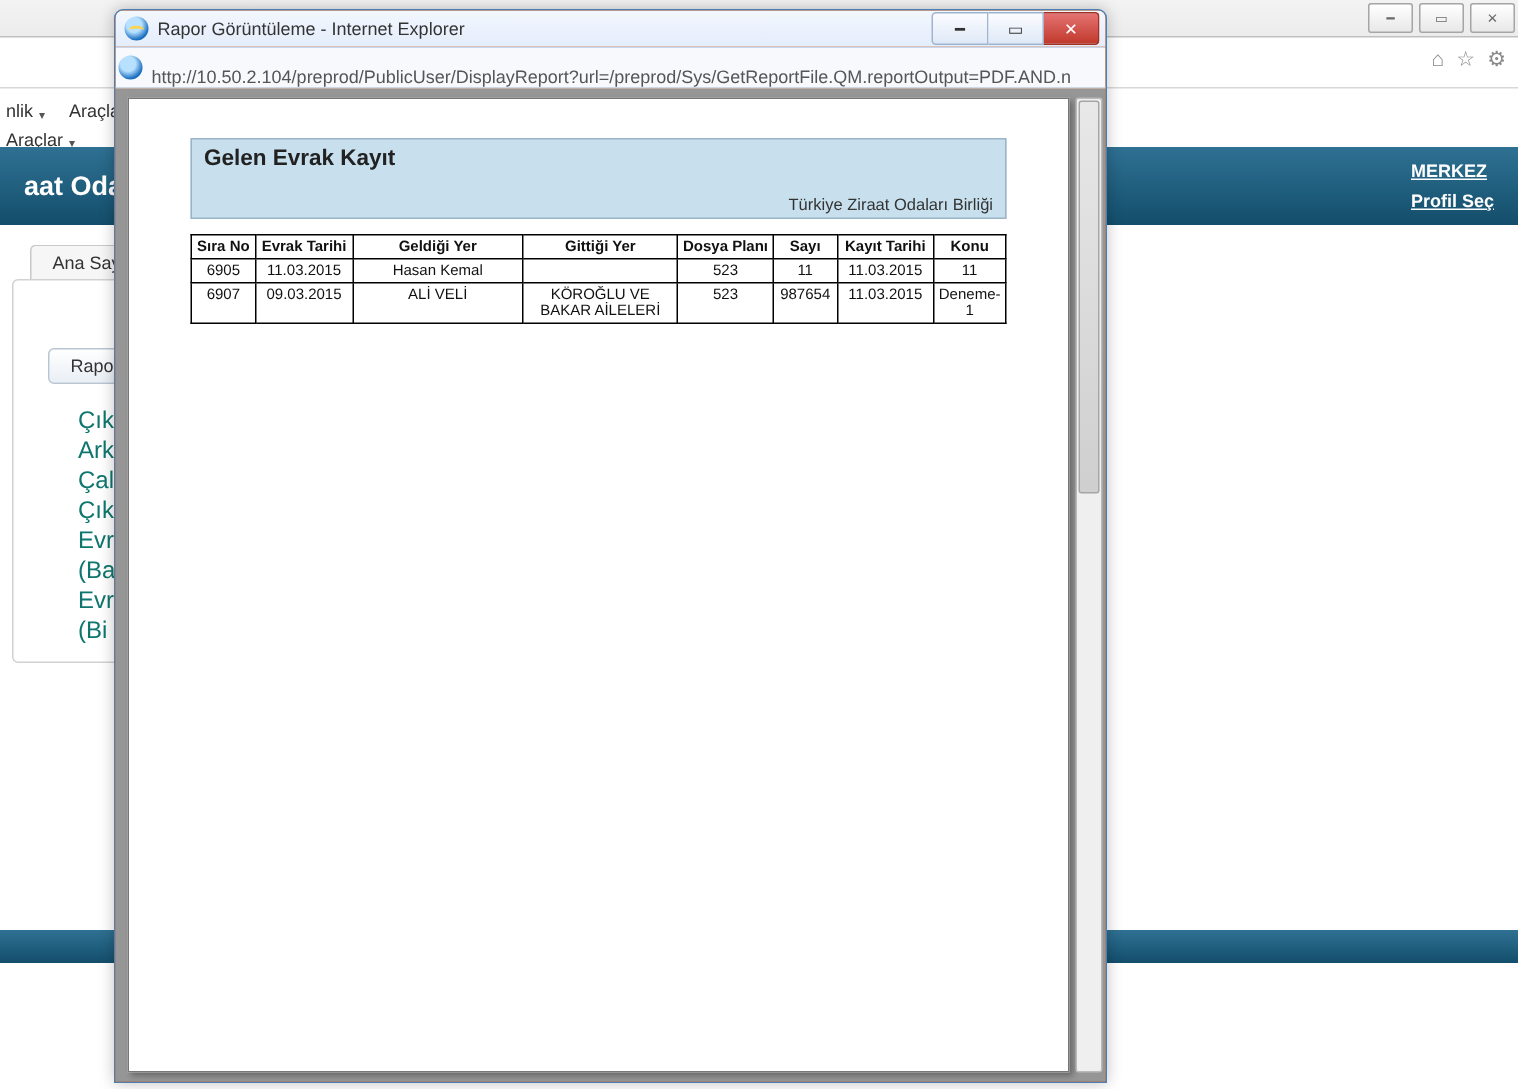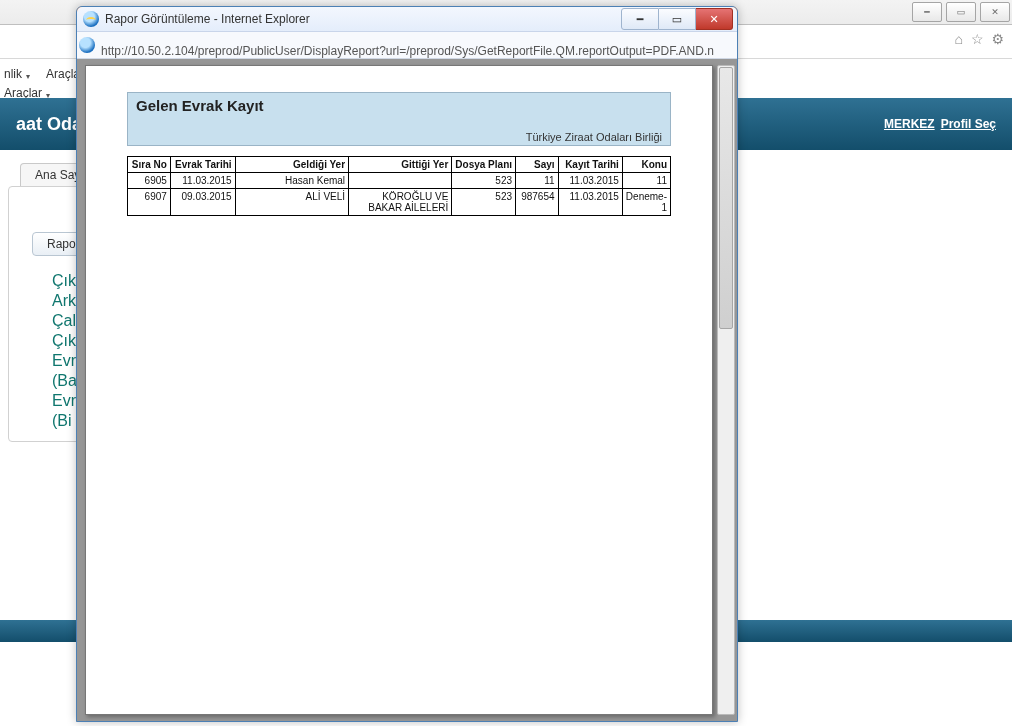--- a/index.html
+++ b/index.html
@@ -6,21 +6,21 @@
   
   .bg-topstrip{position:absolute;left:0;top:0;right:0;height:24px;background:linear-gradient(#f3f3f3,#ececec);border-bottom:1px solid #bfbfbf}
   .bg-topstrip .outer-btns{position:absolute;right:2px;top:2px;display:flex;gap:4px}
   .outer-winbtn{width:28px;height:18px;border:1px solid #a5a5a5;border-radius:2px;display:flex;align-items:center;justify-content:center;background:linear-gradient(#fff,#e8e8e8);color:#6b6b6b;font-size:9px}
   .bg-iconrow{position:absolute;right:8px;top:28px;height:22px;display:flex;gap:8px;align-items:center;color:#8a8a8a}
   .bg-iconrow span{font-size:14px}
   .bg-menubar{position:absolute;left:0;top:58px;right:0;height:30px;border-top:1px solid #d8d8d8;border-bottom:1px solid #d8d8d8;display:flex;align-items:center;padding-left:4px;gap:16px;color:#333;font-size:12px;background:#fff}
   .bg-menubar .menuitem{display:flex;align-items:flex-end;gap:4px}
   .chev{font-size:8px;color:#555}
   .bg-bluebar{position:absolute;left:0;top:98px;right:0;height:52px;background:linear-gradient(#2f7193,#134e6b);color:#fff;display:flex;align-items:center;padding:0 16px;font-size:18px;font-weight:600;justify-content:space-between}
-  .bg-bluebar .rightlinks{display:flex;flex-direction:row;align-items:flex-start;font-size:12px;font-weight:600;gap:6px}
+  .bg-bluebar .rightlinks{display:flex;flex-direction:column;align-items:flex-start;font-size:12px;font-weight:600;gap:6px}
   .bg-bluebar .rightlinks span{text-decoration:underline}
   .bg-content{position:absolute;left:8px;top:186px;width:720px;height:254px;border:1px solid #d1d1d1;border-radius:4px;background:#fff}
   .bg-tabbar{position:absolute;left:8px;top:160px;height:26px;display:flex;align-items:flex-end}
   .bg-tab{padding:4px 14px;border:1px solid #c9c9c9;border-bottom:none;border-radius:4px 4px 0 0;background:#f6f6f6;font-size:12px;color:#333;margin-left:12px}
   .bg-raporbtn{position:absolute;left:32px;top:232px;padding:4px 14px;border:1px solid #b9c6d2;border-radius:4px;background:linear-gradient(#fff,#e9eff5);font-size:12px;color:#333}
   .bg-leftlist{position:absolute;left:52px;top:271px;font-size:16px;color:#0f766e;line-height:20px}
   .bg-bluebar2{position:absolute;left:0;top:620px;right:0;height:22px;background:linear-gradient(#2f7193,#134e6b)}
   
   .iewin{position:absolute;left:76px;top:6px;width:660px;height:714px;border:1px solid #4c80b5;border-radius:6px 6px 0 0;box-shadow:0 0 10px rgba(0,0,0,.25);background:#f97316;display:flex;flex-direction:column;overflow:hidden}
   .titlebar{height:24px;background:linear-gradient(#f3f7fe,#e4edfb);display:flex;align-items:center;padding:0 4px 0 6px;color:#333;font-size:12px;gap:6px;border-bottom:1px solid #c9d5ea}
@@ -38,21 +38,21 @@
   .addr input::selection{background:#cde}
   .paper{flex:1;position:relative;background:#969696}
   .page{position:absolute;left:8px;right:24px;top:6px;bottom:6px;background:#fff;border:1px solid #777;box-shadow:2px 2px 4px rgba(0,0,0,.3);padding:26px 41px;box-sizing:border-box}
   .vscroll{position:absolute;right:2px;top:6px;bottom:6px;width:16px;background:#efefef;border:1px solid #b9b9b9;border-radius:2px}
   .vscroll .thumb{position:absolute;left:1px;right:1px;top:1px;height:260px;background:linear-gradient(#e8e8e8,#cfcfcf);border:1px solid #a6a6a6;border-radius:2px}
   
   .rpt-headbox{background:#c8e0ee;border:1px solid #9ab4c6;padding:4px 6px 2px 8px;position:relative;height:46px}
   .rpt-title{font-size:15px;font-weight:700;color:#222}
   .rpt-sub{position:absolute;right:8px;bottom:2px;font-size:11px;color:#333}
   table.rpt{border-collapse:collapse;width:100%;margin-top:10px;font-size:10px;color:#111}
-  table.rpt th,table.rpt td{border:1px solid #000;padding:2px 3px;text-align:right;vertical-align:top;line-height:11px}
+  table.rpt th,table.rpt td{border:1px solid #000;padding:2px 3px;text-align:center;vertical-align:top;line-height:11px}
   table.rpt th{font-weight:700;background:#fff;white-space:nowrap}
   .col-sira{width:36px}
   .col-tarih{width:58px}
   .col-geldigi{width:118px}
   .col-gittigi{width:106px}
   .col-dosya{width:56px}
   .col-sayi{width:36px}
   .col-kayit{width:58px}
   .col-konu{}
 </style>

